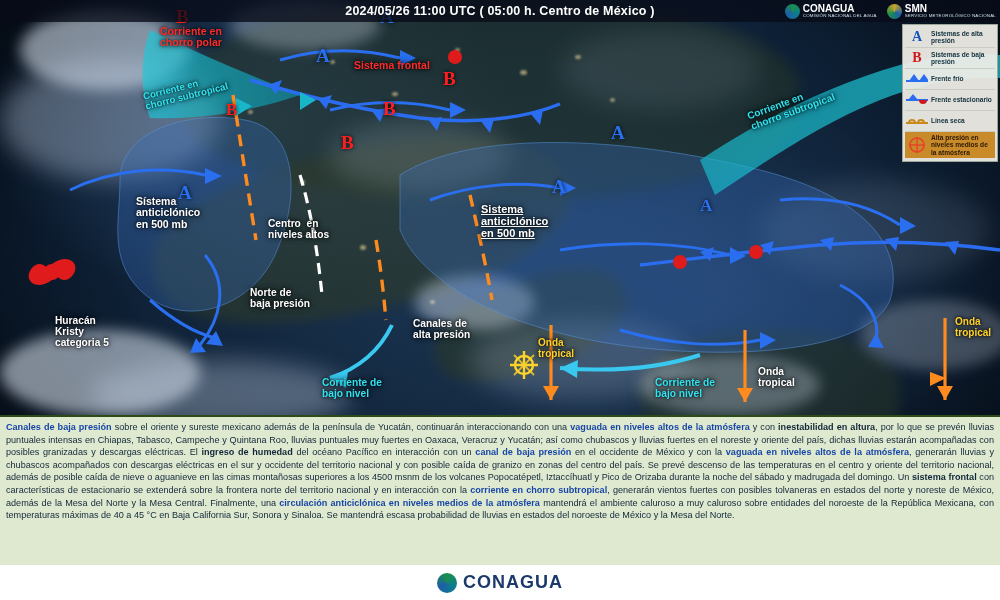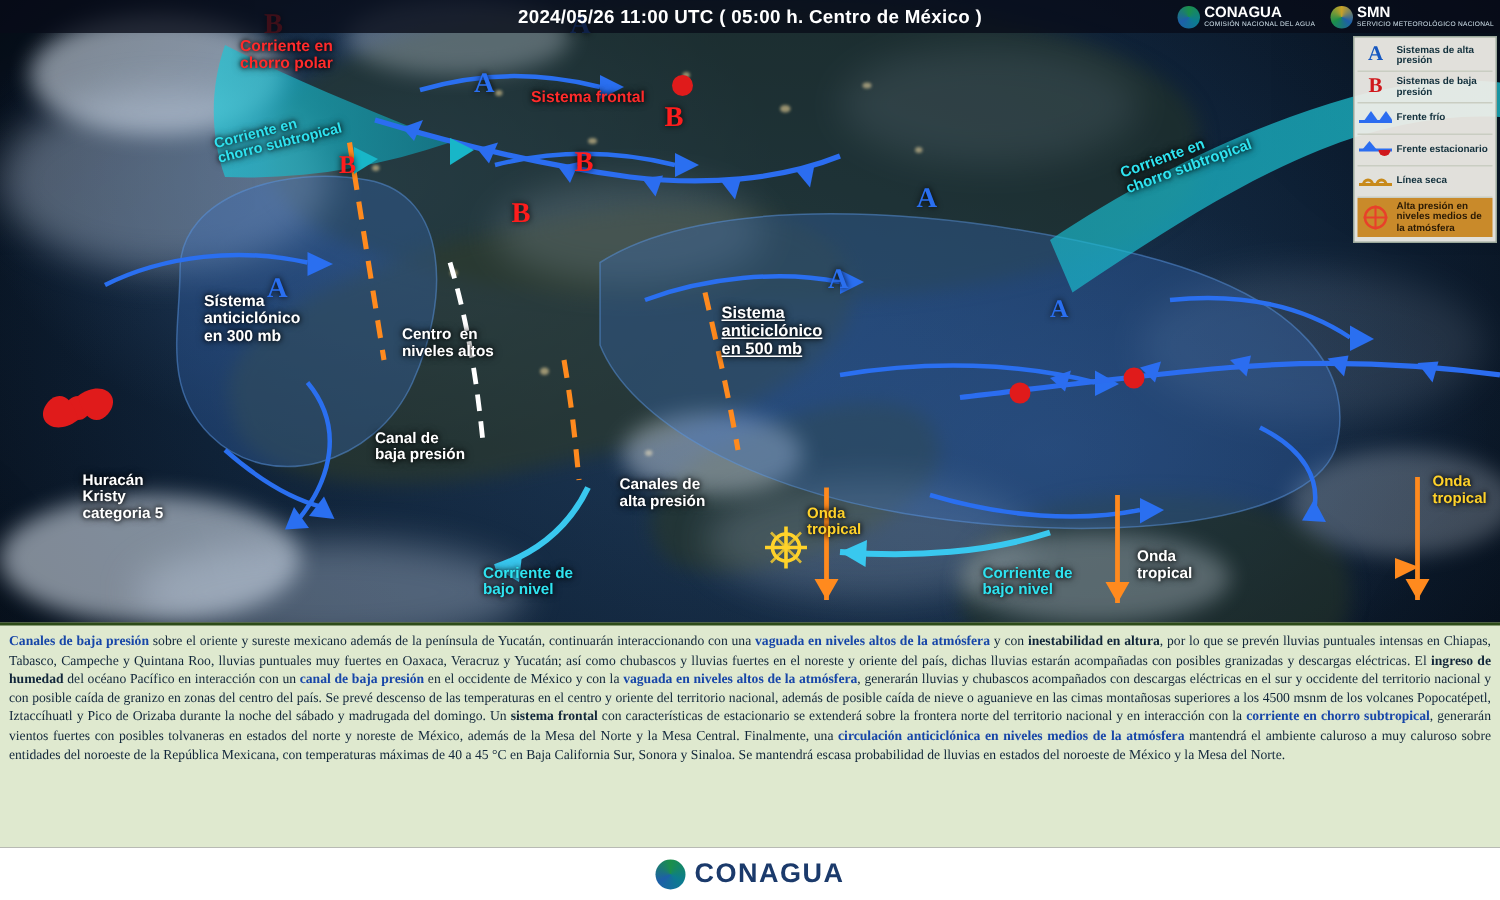--- a/index.html
+++ b/index.html
@@ -71,21 +71,21 @@
   
   #panel{
     position:absolute;left:0;top:415px;width:1000px;height:150px;
     background:#dfe9cf;
     border-top:2px solid #2d4b18;
     box-sizing:border-box;
     padding:4px 6px 4px 6px;
     z-index:40;
   }
   #panel p{
-    margin:0;font-size:9.1px;line-height:1.385;color:#11263a;text-align:justify;font-family:Liberation Serif, serif;
+    margin:0;font-size:9.1px;line-height:1.385;color:#11263a;text-align:justify;
   }
   #panel b.blue{color:#1746a8;}
   #panel b.dark{color:#11263a;}
   
   #footer{
     position:absolute;left:0;top:565px;width:1000px;height:35px;background:#fff;
     display:flex;align-items:center;justify-content:center;gap:6px;z-index:40;
   }
   #footer .fmark{width:20px;height:20px;border-radius:50%;
     background:conic-gradient(#1b8f4a,#0c7c8f,#1d5fa8,#1b8f4a);}
@@ -263,30 +263,30 @@
   <div class="lbl red" style="left:354px;top:60px;font-size:10.5px;white-space:pre;">Sistema frontal</div>
 
   <div class="lbl cyan" style="left:142px;top:92px;font-size:9.6px;white-space:pre;transform:rotate(-14deg);transform-origin:left top;">Corriente en
 chorro subtropical</div>
 
   <div class="lbl cyan" style="left:746px;top:112px;font-size:10px;white-space:pre;transform:rotate(-20deg);transform-origin:left top;">Corriente en
 chorro subtropical</div>
 
   <div class="lbl white" style="left:136px;top:196px;font-size:10.5px;white-space:pre;">Sístema
 anticiclónico
-en 300 mb</div>
+en 500 mb</div>
 
   <div class="lbl white" style="left:481px;top:204px;font-size:11px;white-space:pre;text-decoration:underline;">Sistema
 anticiclónico
 en 500 mb</div>
 
   <div class="lbl white" style="left:268px;top:218px;font-size:10.2px;white-space:pre;">Centro  en
 niveles altos</div>
 
-  <div class="lbl white" style="left:250px;top:287px;font-size:10.2px;white-space:pre;">Canal de
+  <div class="lbl white" style="left:250px;top:287px;font-size:10.2px;white-space:pre;">Norte de
 baja presión</div>
 
   <div class="lbl white" style="left:413px;top:318px;font-size:10.2px;white-space:pre;">Canales de
 alta presión</div>
 
   <div class="lbl white" style="left:55px;top:315px;font-size:10.2px;white-space:pre;">Huracán
 Kristy
 categoria 5</div>
 
   <div class="lbl yellow" style="left:538px;top:338px;font-size:10px;white-space:pre;">Onda

